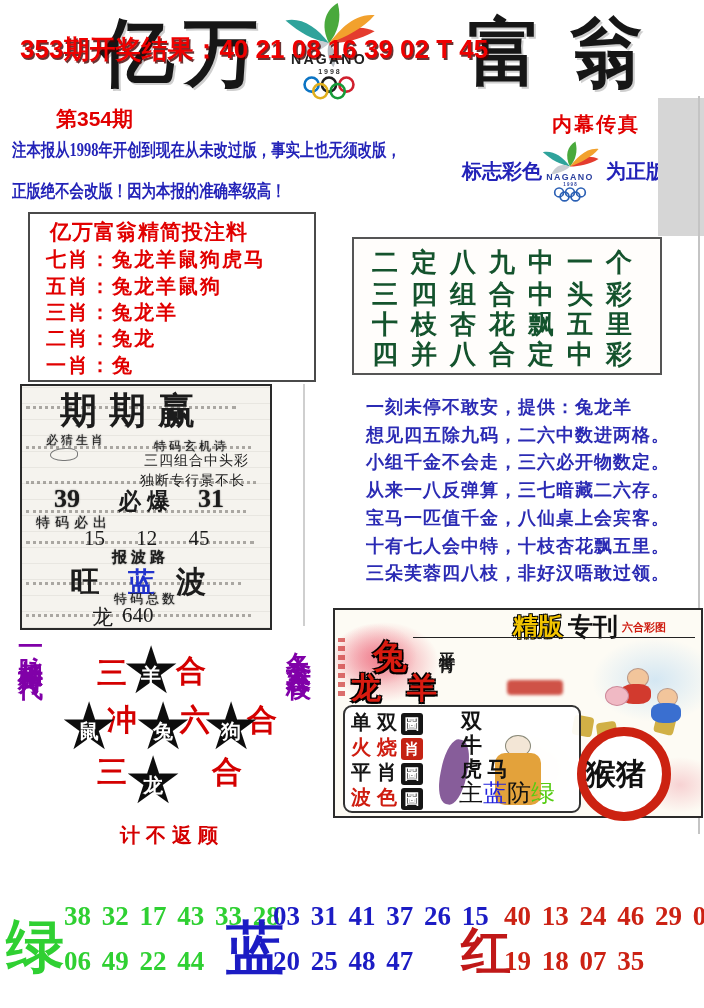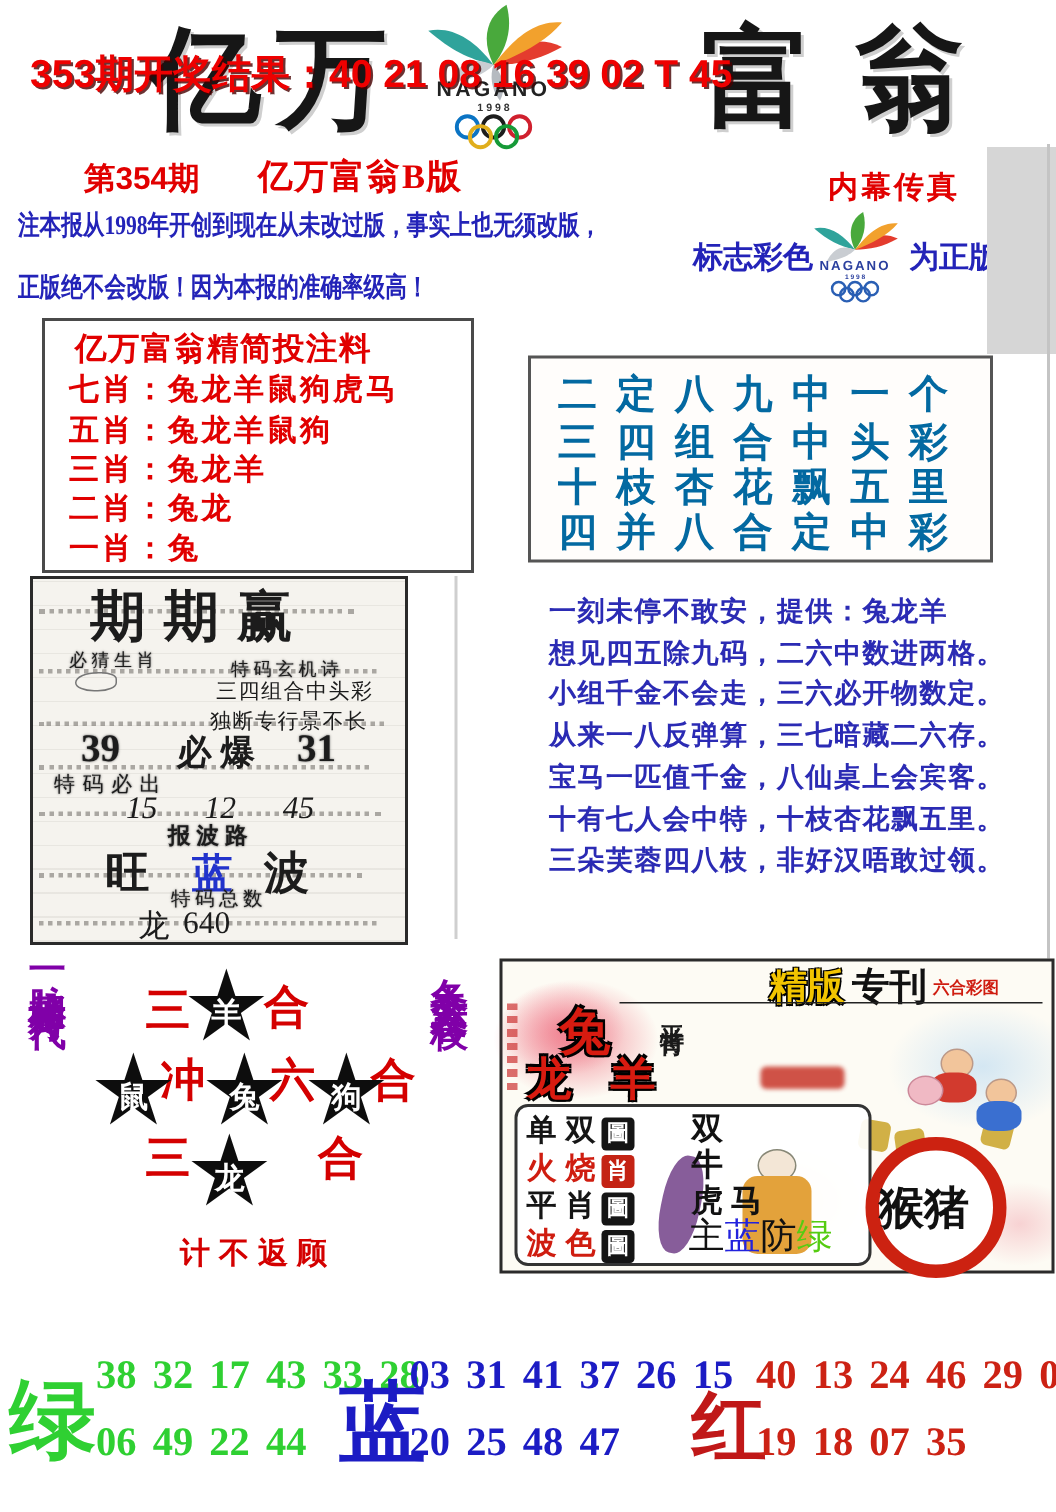--- a/index.html
+++ b/index.html
@@ -14,40 +14,40 @@
   .result-line{font-size:26px;font-weight:bold;color:#ee0000;letter-spacing:0px;z-index:5;
                text-shadow:1.5px 1.5px 0 rgba(70,0,0,.8);white-space:nowrap;}
   
   .red{color:#e10000;}
   .blue-note{color:#2323b8;font-weight:bold;font-size:18px;transform:scaleX(.8);transform-origin:left top;white-space:nowrap;}
   
   .tips-box{left:28px;top:212px;width:284px;height:166px;border:2px solid #4a4a4a;background:#fff;}
   .tips-title{left:20px;top:4px;font-size:21px;color:#e10000;font-weight:bold;letter-spacing:1px;white-space:nowrap;}
   .tips-line{left:16px;font-size:20px;color:#e10000;font-weight:bold;letter-spacing:2px;white-space:nowrap;}
   .verse-box{left:352px;top:237px;width:306px;height:134px;border:2.5px solid #555;background:#fffdfb;}
-  .verse-line{left:18px;font-size:26px;color:#0369a1;font-weight:bold;letter-spacing:13px;white-space:nowrap;}
+  .verse-line{left:18px;font-size:26px;color:#14532d;font-weight:bold;letter-spacing:13px;white-space:nowrap;}
   
   .scan-box{left:20px;top:384px;width:248px;height:242px;border:2px solid #2a2a2a;background:
      repeating-linear-gradient(0deg, rgba(120,115,105,.10) 0 1px, transparent 1px 16px),#f5f3ee;}
   .scan-box *{color:#1c1c1c;}
   .nz{position:absolute;border-top:3px dotted rgba(95,92,85,.5);height:0;}
   .fuz{text-shadow:0 0 1.5px rgba(60,60,60,.9);text-align:center;}
   
   .poem-line{white-space:nowrap;font-size:18px;font-weight:bold;color:#2b2bb4;letter-spacing:1px;line-height:27.7px;}
   
   .vtext{writing-mode:vertical-rl;text-orientation:upright;letter-spacing:4px;line-height:1;}
   .purple{color:#8000a8;font-weight:bold;font-size:25px;}
   
   .star{width:66px;height:66px;z-index:2;}
   .star-glyph{position:absolute;left:0;top:0;width:66px;height:66px;font-size:66px;line-height:66px;
               color:#0d0d0d;text-align:center;font-family:"DejaVu Sans",sans-serif;}
   .star-char{position:absolute;left:0;right:0;top:24px;text-align:center;color:#ffffff;font-size:20px;font-weight:bold;}
   .sd-char{font-size:30px;font-weight:bold;color:#d40000;z-index:1;}
   
-  .mag-box{left:333px;top:639px;width:366px;height:206px;border:2px solid #2b2b2b;background:
+  .mag-box{left:333px;top:608px;width:366px;height:206px;border:2px solid #2b2b2b;background:
     radial-gradient(60px 45px at 40px 45px, rgba(242,120,140,.55), transparent 70%),
     radial-gradient(70px 50px at 190px 160px, rgba(250,190,120,.45), transparent 70%),
     radial-gradient(90px 60px at 320px 70px, rgba(150,200,240,.40), transparent 70%),
     radial-gradient(55px 40px at 345px 175px, rgba(240,160,170,.45), transparent 70%),
     #fdfbf4;}
   .mag-title-a{color:#f2c400;font-size:25px;font-weight:bold;
      text-shadow:-1px -1px 0 #000,1px -1px 0 #000,-1px 1px 0 #000,1px 1px 0 #000;}
   .mag-title-b{color:#111;font-size:25px;font-weight:bold;}
   .outline-red{color:#d81b10;text-shadow:-1.5px -1.5px 0 #000,1.5px -1.5px 0 #000,-1.5px 1.5px 0 #000,1.5px 1.5px 0 #000;}
   .mag-inner{position:absolute;left:8px;top:95px;width:234px;height:104px;border:2.5px solid #333;
@@ -89,21 +89,20 @@
       <circle cx="50" cy="76" r="6.5" stroke="#1d1d1d"></circle>
       <circle cx="66" cy="76" r="6.5" stroke="#d0202e"></circle>
       <circle cx="42" cy="82" r="6.5" stroke="#e0ae1c"></circle>
       <circle cx="58" cy="82" r="6.5" stroke="#169a38"></circle>
     </g>
   </svg>
 
   <div class="abs result-line sans" style="left:20px;top:32px;">353期开奖结果：40 21 08 16 39 02 T 45</div>
 
   <div class="abs sans b red" style="left:56px;top:105px;font-size:21px;">第354期</div>
-  <div class="abs b red" style="left:172px;top:102px;font-size:23px;letter-spacing:1px;">亿万富翁B版</div>
   <div class="abs sans b red" style="left:552px;top:111px;font-size:20px;letter-spacing:2px;">内幕传真</div>
 
   <div class="abs blue-note" style="left:12px;top:138px;">注本报从1998年开创到现在从未改过版，事实上也无须改版，</div>
   <div class="abs blue-note" style="left:12px;top:179px;">正版绝不会改版！因为本报的准确率级高！</div>
 
   <div class="abs sans b" style="left:462px;top:158px;font-size:20px;color:#2323b8;">标志彩色</div>
   <div class="abs sans b" style="left:606px;top:158px;font-size:20px;color:#2323b8;">为正版</div>
 
   <svg class="abs" style="left:536px;top:134px;" width="68" height="76" viewBox="0 0 100 92">
     <g>
@@ -157,21 +156,21 @@
     <div class="abs fuz" style="left:132px;top:52px;font-size:12px;letter-spacing:3px;">特码玄机诗</div>
     <div class="abs" style="left:28px;top:62px;width:26px;height:11px;border:1px solid #777;border-radius:60% 40% 50% 50%;"></div>
     <div class="abs" style="left:122px;top:66px;font-size:14px;letter-spacing:1px;">三四组合中头彩</div>
     <div class="abs" style="left:118px;top:86px;font-size:14px;letter-spacing:1px;">独断专行景不长</div>
 
     <div class="abs b fuz" style="left:32px;top:98px;font-size:26px;">39</div>
     <div class="abs b" style="left:96px;top:100px;font-size:23px;letter-spacing:6px;">必爆</div>
     <div class="abs b fuz" style="left:176px;top:98px;font-size:26px;">31</div>
 
     <div class="abs fuz" style="left:14px;top:128px;font-size:14px;letter-spacing:5px;">特码必出</div>
-    <div class="abs" style="left:62px;top:140px;font-size:21px;word-spacing:26px;font-style:italic;">15  12  45</div>
+    <div class="abs" style="left:62px;top:140px;font-size:21px;word-spacing:26px;">15  12  45</div>
     <div class="abs b fuz" style="left:90px;top:162px;font-size:15px;letter-spacing:4px;">报波路</div>
 
     <div class="abs b" style="left:48px;top:176px;font-size:30px;">旺</div>
     <div class="abs b" style="left:106px;top:178px;font-size:27px;color:#2233cc !important;">蓝</div>
     <div class="abs b" style="left:154px;top:176px;font-size:30px;">波</div>
 
     <div class="abs fuz" style="left:92px;top:204px;font-size:13px;letter-spacing:3px;">特码总数</div>
     <div class="abs" style="left:70px;top:217px;font-size:21px;">龙</div>
     <div class="abs" style="left:100px;top:217px;font-size:21px;">640</div>
   </div>

